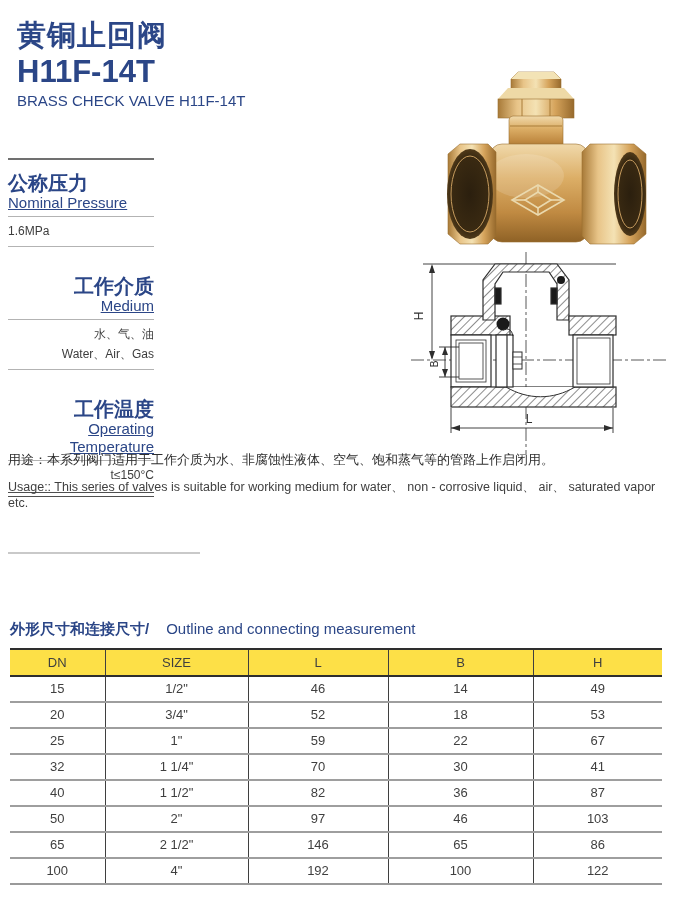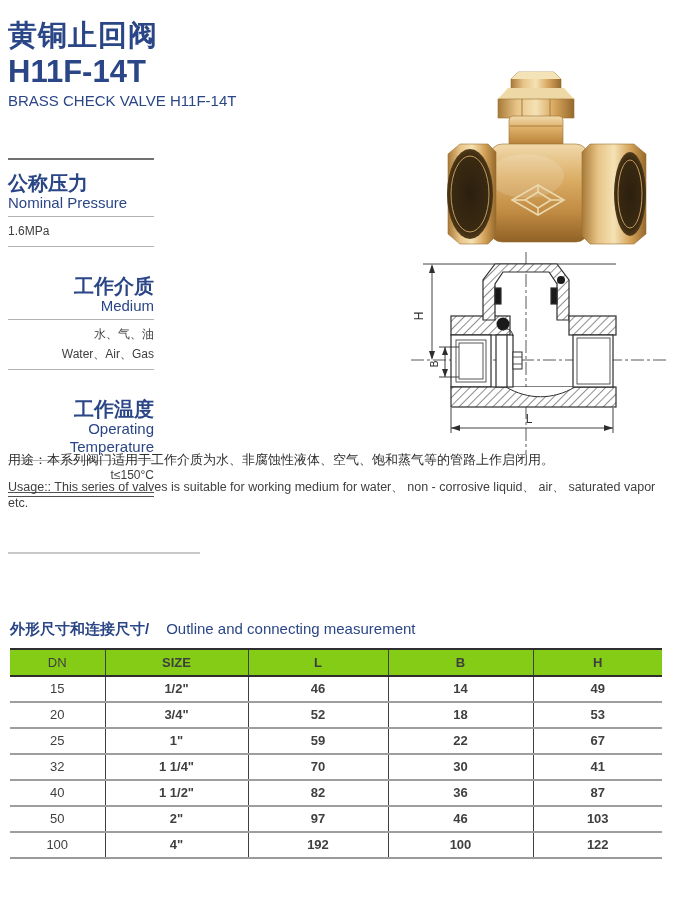--- a/index.html
+++ b/index.html
@@ -1,30 +1,30 @@
 <!DOCTYPE html>
 <html><head>
 <meta charset="utf-8">
 <style>
   html,body{margin:0;padding:0;background:#ffffff;}
   body{width:678px;height:899px;position:relative;font-family:"Liberation Sans",sans-serif;overflow:hidden;}
 
   
-  .header{position:absolute;left:8px;top:18px;color:#2b4687;}
+  .header{position:absolute;left:17px;top:18px;color:#2b4687;}
   .h-cn{font-size:29px;font-weight:bold;line-height:35px;letter-spacing:1px;margin:0;}
   .h-model{font-size:31px;font-weight:bold;line-height:37px;margin:0;}
   .h-en{font-size:15px;line-height:19px;margin:1px 0 0;}
 
   
   .specs{position:absolute;left:8px;top:158px;width:146px;}
   .rule-top{border-top:2px solid #707070;margin-bottom:13px;}
   .spec-section + .spec-section{margin-top:29px;text-align:right;}
   .spec-head{border-bottom:1px solid #b3b3b3;padding-bottom:4px;}
   .spec-cn{font-size:20px;font-weight:bold;color:#2b4687;line-height:21px;}
-  .spec-en{font-size:15px;color:#2b4687;line-height:18px;}
+  .spec-en{font-size:15px;color:#2b4687;line-height:18px;text-decoration:underline;}
   .spec-values{padding:4px 0 5px;border-bottom:1px solid #b3b3b3;}
   .spec-section.last .spec-values{border-bottom:none;padding-bottom:7px;}
   .v{font-size:12px;color:#3d3d3d;line-height:20px;}
   .v:empty{display:none;}
   .rule-double{border-top:1px solid #4f4f4f;border-bottom:1px solid #4f4f4f;height:3px;}
 
   
   .photo{position:absolute;left:438px;top:58px;width:228px;height:188px;}
   .drawing{position:absolute;left:403px;top:250px;width:272px;height:206px;}
 
@@ -34,24 +34,24 @@
   .usage-en{font-size:12.5px;color:#404040;margin:0;line-height:16px;}
 
   .divider{position:absolute;left:8px;top:552px;width:192px;border-top:2px solid #c9c9c9;}
 
   
   .dims{position:absolute;left:10px;top:619px;width:654px;}
   .dims-title{font-size:15px;margin:0 0 10px;line-height:19px;}
   .dims-title .tcn{font-weight:bold;color:#2b4687;}
   .dims-title .ten{color:#2b4687;font-weight:normal;margin-left:17px;}
   table{border-collapse:collapse;width:652px;table-layout:fixed;border-top:2px solid #2e2e2e;border-bottom:2px solid #9a9a9a;}
-  thead th{background:#84cc16;font-weight:normal;font-size:13px;color:#3f3f3f;height:23px;border-bottom:2px solid #2e2e2e;text-align:center;}
+  thead th{background:#fde047;font-weight:normal;font-size:13px;color:#3f3f3f;height:23px;border-bottom:2px solid #2e2e2e;text-align:center;}
   tbody td{font-size:13px;color:#3f3f3f;text-align:center;height:22px;line-height:22px;}
   tbody tr + tr td{border-top:2px solid #9e9e9e;}
-  th + th, td + td{border-left:1px solid #3f3f3f;font-weight:bold;}
+  th + th, td + td{border-left:1px solid #3f3f3f;}
 </style>
 </head>
 <body>
 
 <div class="header">
   <div class="h-cn">黄铜止回阀</div>
   <div class="h-model">H11F-14T</div>
   <div class="h-en">BRASS CHECK VALVE H11F-14T</div>
 </div>
 
@@ -278,20 +278,27 @@
           <td>87</td>
         </tr>
         <tr>
           <td>50</td>
           <td>2"</td>
           <td>97</td>
           <td>46</td>
           <td>103</td>
         </tr>
         <tr>
+          <td>65</td>
+          <td>2 1/2"</td>
+          <td>146</td>
+          <td>65</td>
+          <td>86</td>
+        </tr>
+        <tr>
           <td>100</td>
           <td>4"</td>
           <td>192</td>
           <td>100</td>
           <td>122</td>
         </tr>
       </tbody>
   </table>
 </div>
 

